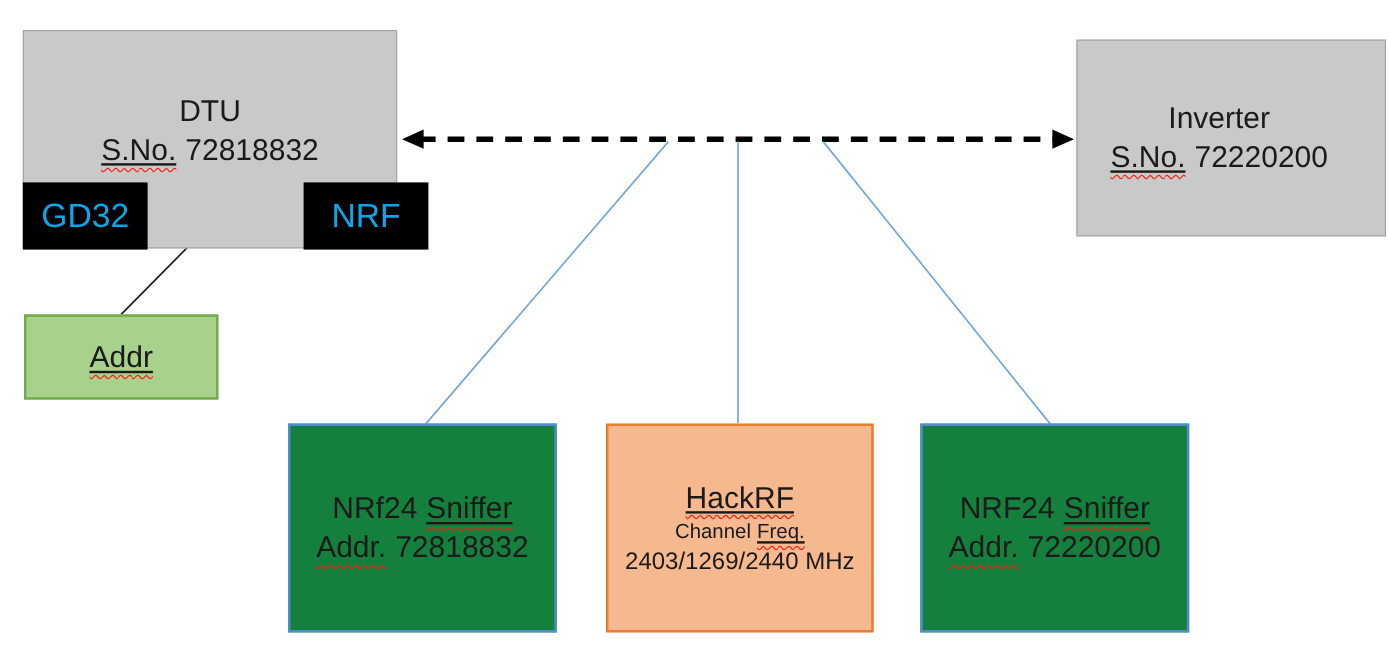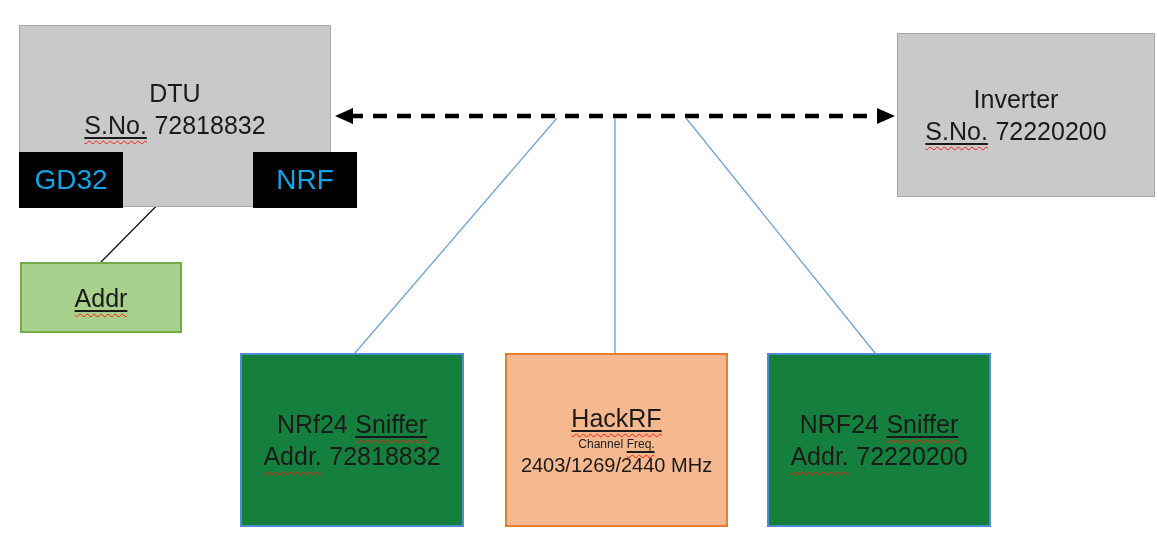--- a/index.html
+++ b/index.html
@@ -25,21 +25,21 @@
   .dtu      { left:19px;  top:25px;  width:312px; height:182px; font-size:25px; padding-bottom:14px; }
   .gd32     { left:19px;  top:152px; width:104px; height:56px; }
   .nrf      { left:229px; top:152px; width:104px; height:56px;margin-left:24px; }
   .logic    { left:20px;  top:262px; width:162px; height:71px;  font-size:25px; }
   .inverter { left:897px; top:33px;  width:258px; height:164px; font-size:25px; padding-right:20px; }
   .snif-l   { left:240px; top:353px; width:224px; height:174px; font-size:25px; }
   .hackrf   { left:505px; top:353px; width:223px; height:174px;text-align:center; }
   .snif-r   { left:767px; top:353px; width:224px; height:174px; font-size:25px; }
 
   .hackrf .t-title { font-size:25px; line-height:1.35; }
-  .hackrf .t-sub   { font-size:12px; line-height:1.35; }
+  .hackrf .t-sub   { font-size:17px; line-height:1.35; }
   .hackrf .t-freq  { font-size:20px; line-height:1.3; }
 
   
   .sq { text-decoration-line:underline; text-decoration-style:wavy;
         text-decoration-color:#ff1a0e; text-decoration-thickness:1px;
         text-underline-offset:6px; }
   
   .ul { text-decoration-line:underline; text-decoration-style:solid;
         text-decoration-color:#1a1a1a; text-decoration-thickness:1.5px;
         text-underline-offset:3px; }

